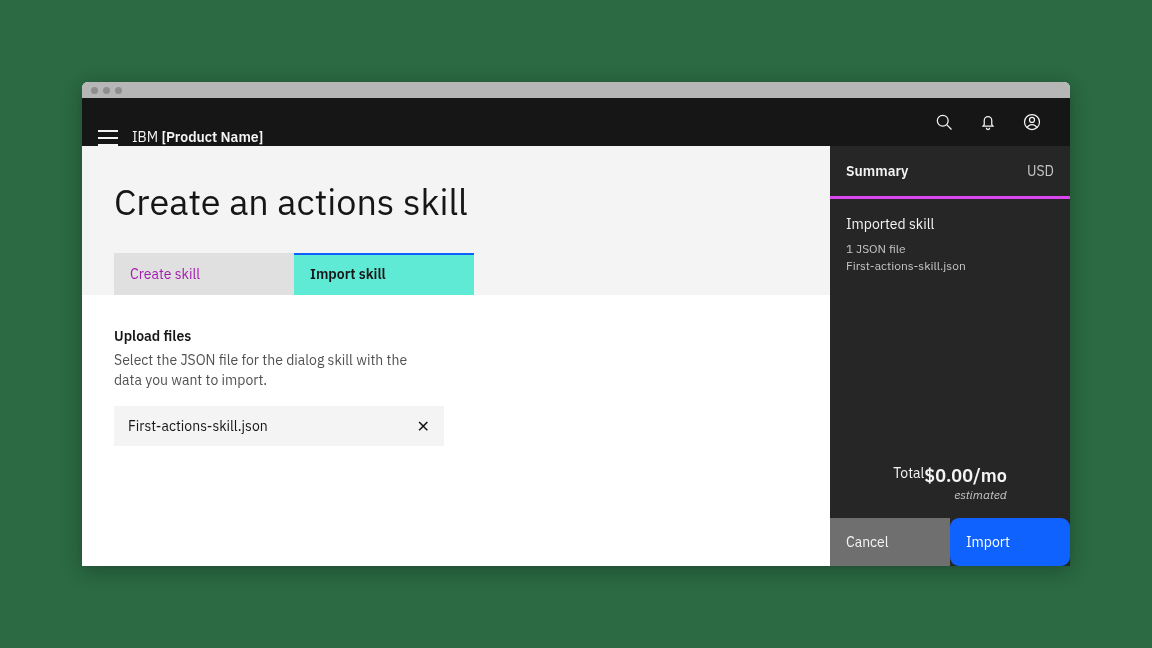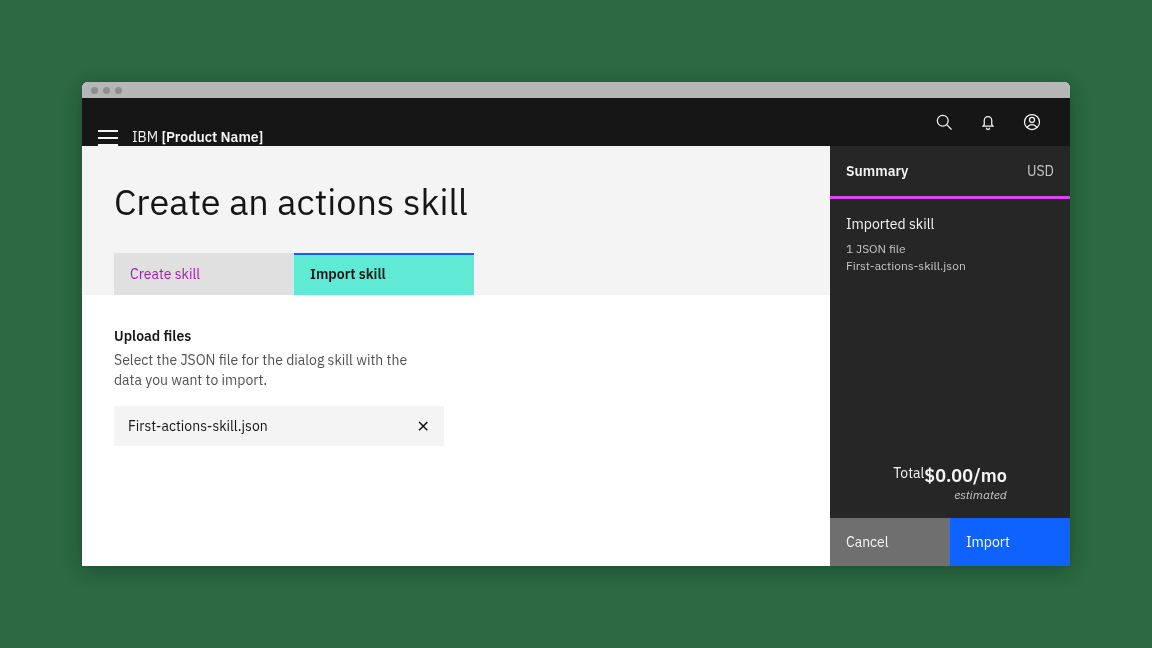--- a/index.html
+++ b/index.html
@@ -185,20 +185,21 @@
   }
   .btn-import {
     flex: 1;
     background: #0f62fe;
     color: #fff;
     display: flex;
     align-items: center;
     padding: 8px 16px;
     font-size: 14px;
     cursor: pointer;
+    border-radius: 9px;
   }
 </style>
 </head>
 <body>
 
 <div class="window">
   <div class="titlebar">
     <div class="tbdot"></div>
     <div class="tbdot"></div>
     <div class="tbdot"></div>

